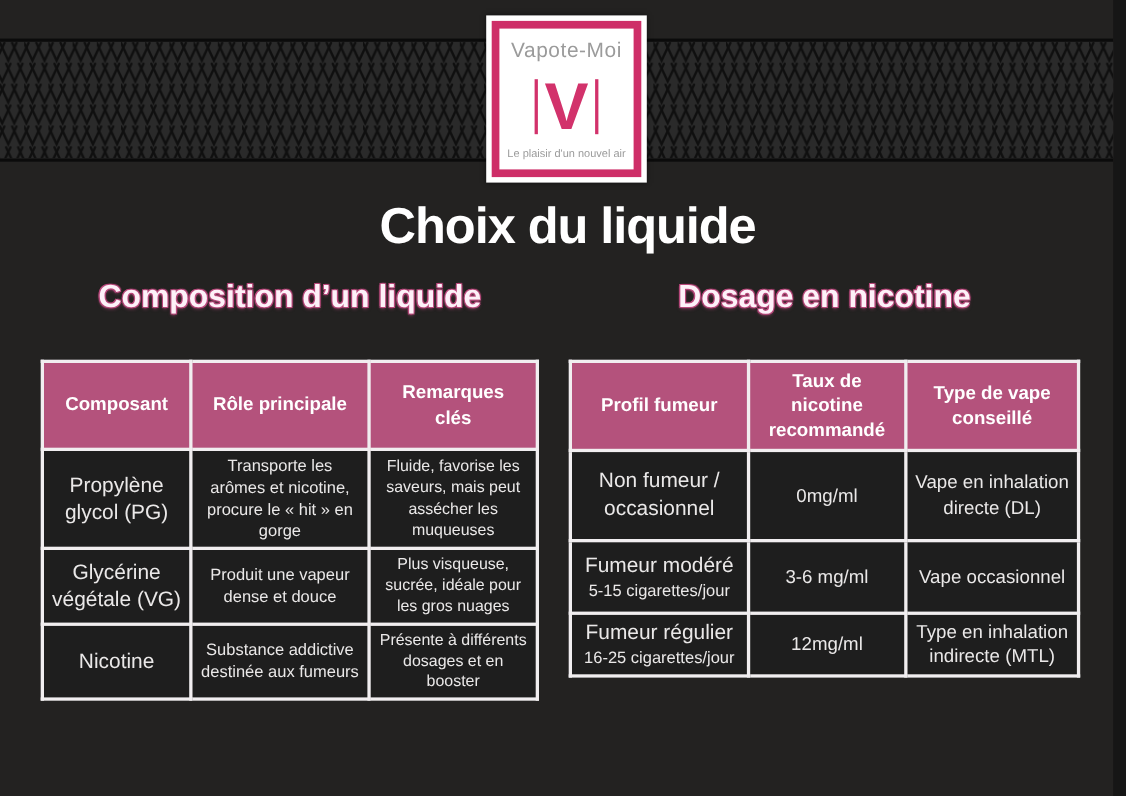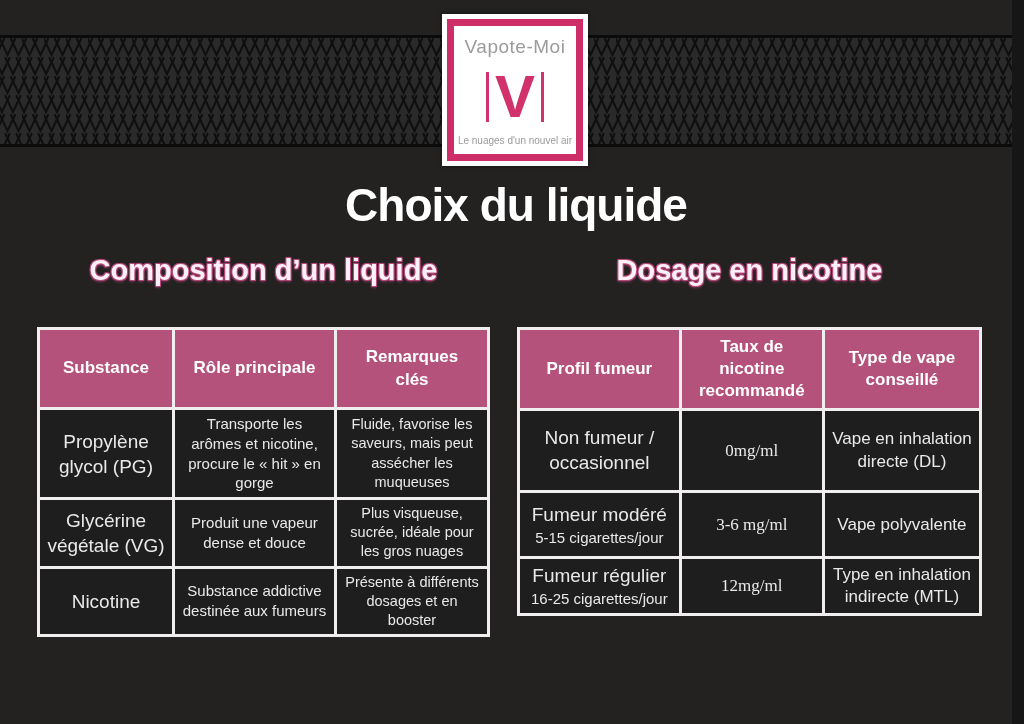--- a/index.html
+++ b/index.html
@@ -68,21 +68,21 @@
   tr.r1{height:82px;} tr.r2{height:66px;margin-top:28px;} tr.r3{height:55px;} tr.r4{height:60px;}
 
   .tbl.left td.c0{font-size:19px;}
   .tbl.left td.c1{font-size:15px;}
   .tbl.left td.c2{font-size:14.5px;}
 
   .tbl.right td.c0 .profile-main{font-size:19px;}
   .tbl.right td.c0 .profile-sub{font-size:15px;margin-top:1px;}
   .tbl.right tr.r4 td.c0 .profile-main{font-size:23px;}
   .tbl.right tr.r4 td.c0 .profile-sub{font-size:17px;}
-  .tbl.right td.c1{font-size:17px;font-family:Liberation Serif, serif;}
+  .tbl.right td.c1{font-size:17px;}
   .tbl.right td.c2{font-size:17px;}
 </style>
 </head>
 <body>
 
 <div class="stage">
 
   <div class="band">
     <svg width="1024" height="106" preserveAspectRatio="none" aria-hidden="true">
       <defs>
@@ -103,38 +103,38 @@
   </div>
 
   <div class="logo">
     <div class="logo-frame">
       <div class="brand-name">Vapote-Moi</div>
       <div class="monogram">
         <span class="mono-bar"></span>
         <span class="mono-v">V</span>
         <span class="mono-bar"></span>
       </div>
-      <div class="tagline">Le nuages d'un nouvel air</div>
+      <div class="tagline">Le plaisir d'un nouvel air</div>
     </div>
   </div>
 
   <div class="page-title">Choix du liquide</div>
 
   <div class="section-title right">Dosage en nicotine</div>
   <div class="section-title left">Composition d’un liquide</div>
 
   <table class="tbl left">
     <colgroup>
         <col style="width:30%">
         <col style="width:36%">
         <col style="width:34%">
       </colgroup>
     <thead>
       <tr>
-        <th>Substance</th>
+        <th>Composant</th>
         <th>Rôle principale</th>
         <th>Remarques clés</th>
       </tr>
     </thead>
     <tbody>
       <tr class="r1">
         <td class="c0">Propylène glycol (PG)</td>
         <td class="c1">Transporte les arômes et nicotine, procure le « hit » en gorge</td>
         <td class="c2">Fluide, favorise les saveurs, mais peut assécher les muqueuses</td>
       </tr>
@@ -172,21 +172,21 @@
         </td>
         <td class="c1">0mg/ml</td>
         <td class="c2">Vape en inhalation directe (DL)</td>
       </tr>
       <tr class="r2">
         <td class="c0">
           <div class="profile-main">Fumeur modéré</div>
           <div class="profile-sub">5-15 cigarettes/jour</div>
         </td>
         <td class="c1">3-6 mg/ml</td>
-        <td class="c2">Vape polyvalente</td>
+        <td class="c2">Vape occasionnel</td>
       </tr>
       <tr class="r3">
         <td class="c0">
           <div class="profile-main">Fumeur régulier</div>
           <div class="profile-sub">16-25 cigarettes/jour</div>
         </td>
         <td class="c1">12mg/ml</td>
         <td class="c2">Type en inhalation indirecte (MTL)</td>
       </tr>
     </tbody>

